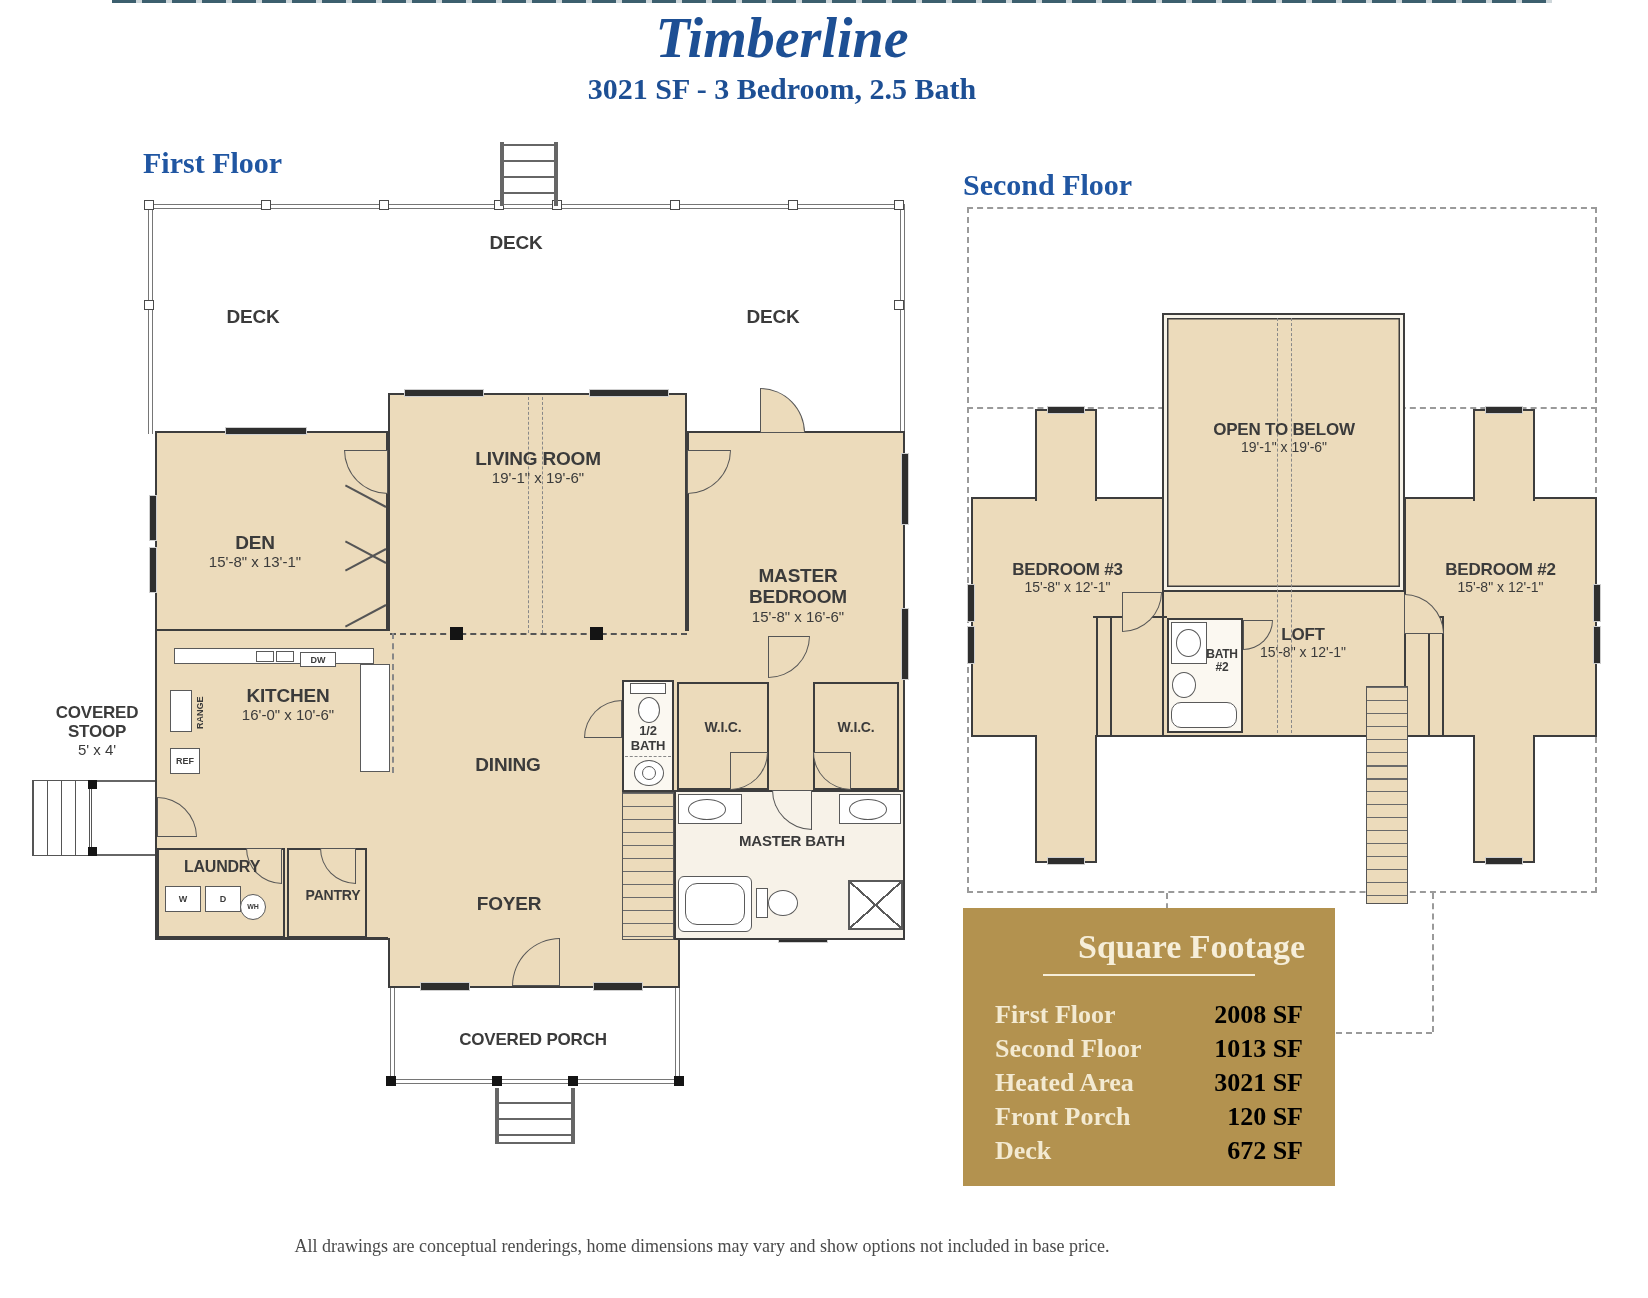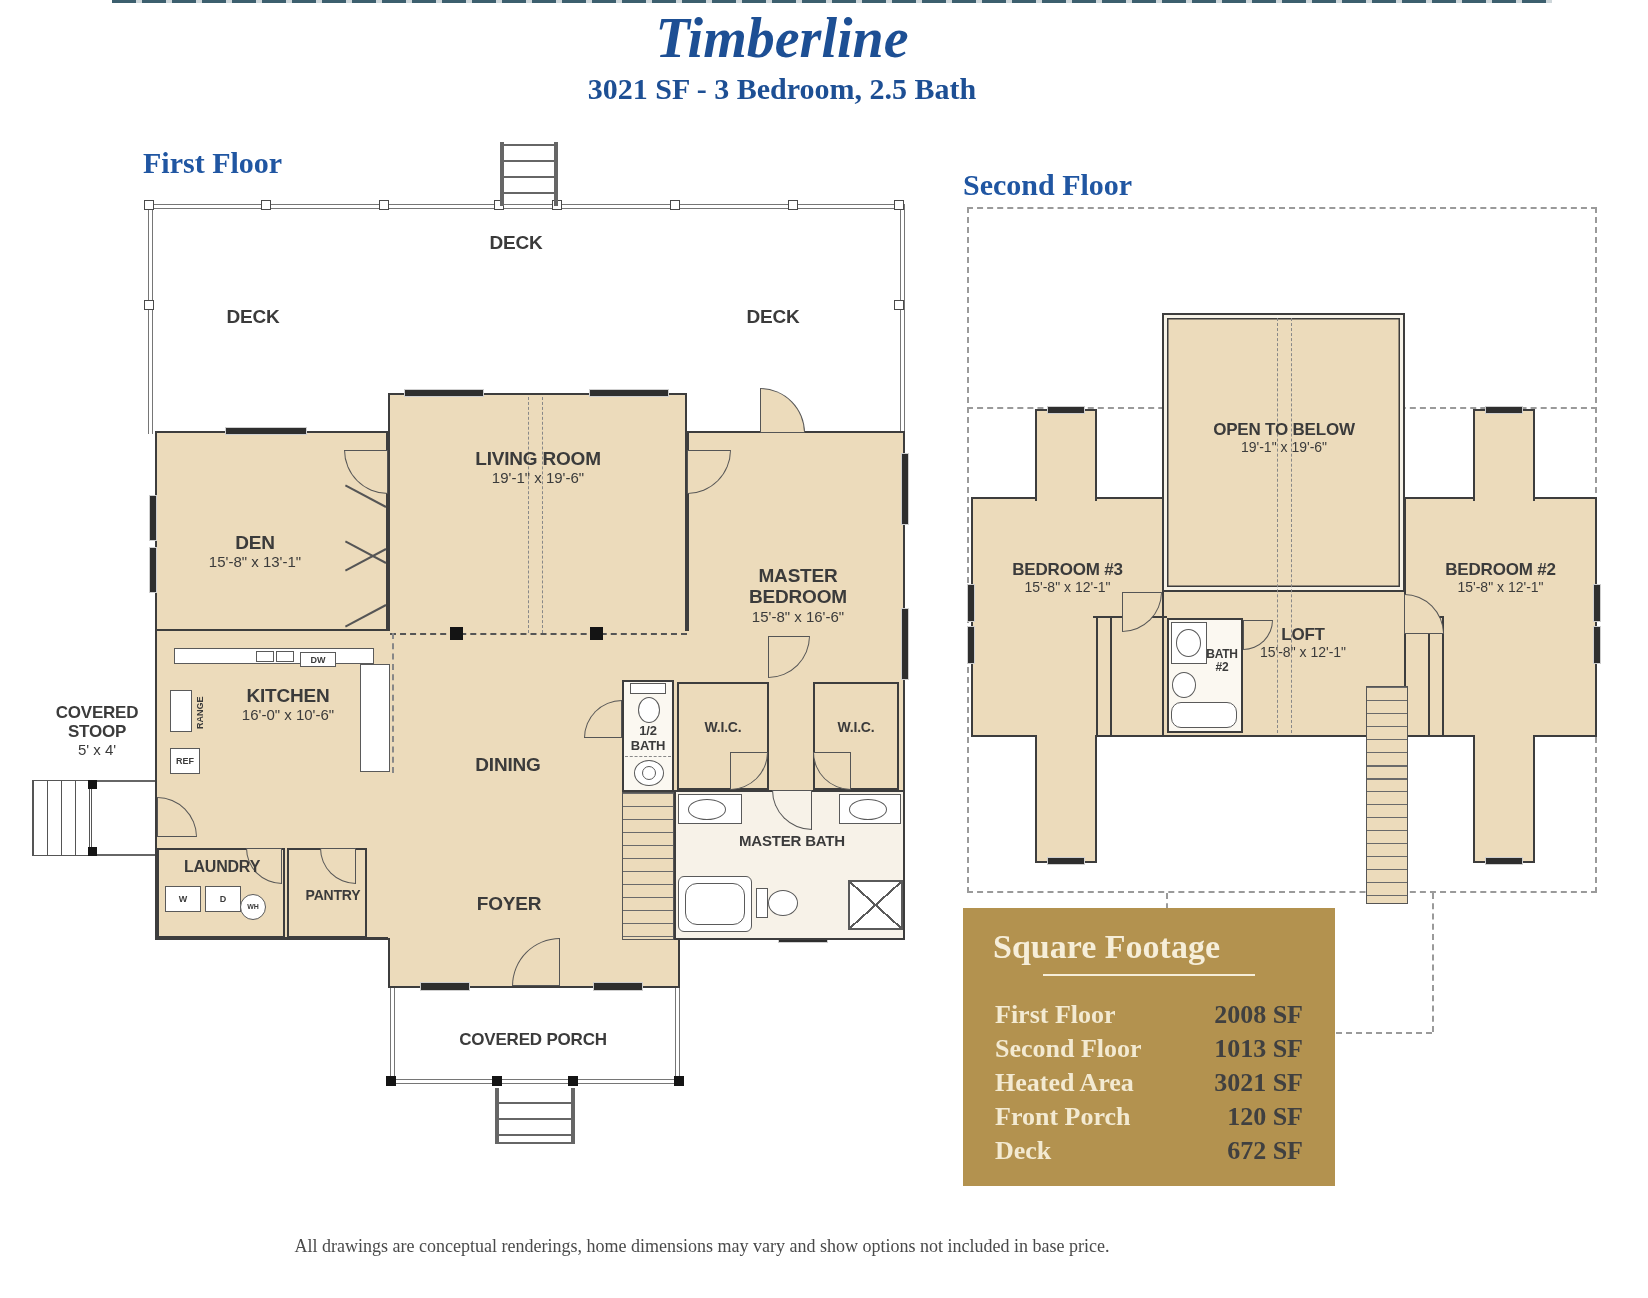--- a/index.html
+++ b/index.html
@@ -24,21 +24,21 @@
   .door{border:1.5px solid #555;background:#ecdbbb;}
   .stairs-v{background:#ecdbbb;background-image:repeating-linear-gradient(to bottom,#6a6a6a 0 1.5px,transparent 1.5px 13px);border:1.5px solid #555;}
   .zz{background:#555;height:2px;width:46px;transform-origin:right center;}
   .applbl{font-size:9px;font-weight:bold;color:#3b3b3b;text-align:center;line-height:1;}
   .blue-serif{font-family:"Liberation Serif",serif;color:#2056a2;font-weight:bold;}
   .xbox{background:#fff;border:2px solid #5a5a5a;
         background-image:
           linear-gradient(to top right,transparent calc(50% - 1px),#5a5a5a calc(50% - 1px),#5a5a5a calc(50% + 1px),transparent calc(50% + 1px)),
           linear-gradient(to bottom right,transparent calc(50% - 1px),#5a5a5a calc(50% - 1px),#5a5a5a calc(50% + 1px),transparent calc(50% + 1px));}
   .sf-row-label{font-family:"Liberation Serif",serif;font-weight:bold;font-size:26px;color:#f3ead2;}
-  .sf-row-value{font-family:"Liberation Serif",serif;font-weight:bold;font-size:26px;color:#404040;text-align:right;}
+  .sf-row-value{font-family:"Liberation Serif",serif;font-weight:bold;font-size:26px;color:#000000;text-align:right;}
 </style>
 </head>
 <body>
 
 <div class="abs" style="left:112px;top:0;width:1440px;height:3px;background:repeating-linear-gradient(90deg,#3c5f6e 0 24px,rgba(60,95,110,.25) 24px 30px);"></div>
 
 <div class="abs" style="left:482px;top:6px;width:600px;height:62px;text-align:center;font-family:'Liberation Serif',serif;font-style:italic;font-weight:bold;font-size:56px;color:#1d4f94;">Timberline</div>
 <div class="abs" style="left:482px;top:72px;width:600px;height:36px;text-align:center;font-family:'Liberation Serif',serif;font-weight:bold;font-size:30px;color:#1d4f94;">3021 SF - 3 Bedroom, 2.5 Bath</div>
 
 <div class="abs blue-serif" style="left:143px;top:146px;width:240px;font-size:30px;">First Floor</div>
@@ -270,21 +270,21 @@
 <div class="abs fixture" style="left:1172px;top:672px;width:24px;height:26px;border-radius:50%;z-index:4;"></div>
 <div class="abs fixture" style="left:1171px;top:702px;width:66px;height:26px;border-radius:10px;z-index:4;"></div>
 <div class="abs" style="left:1203px;top:648px;width:38px;z-index:4;">
   <div class="room-lbl" style="font-size:12px;">BATH #2</div>
 </div>
 <div class="abs door" style="left:1243px;top:620px;width:30px;height:30px;border-radius:0 0 100% 0;z-index:3;"></div>
 
 <div class="abs stairs-v" style="left:1366px;top:686px;width:42px;height:218px;z-index:4;"></div>
 
 <div class="abs" style="left:963px;top:908px;width:372px;height:278px;background:#b3924f;z-index:5;">
-  <div style="position:absolute;left:30px;top:20px;width:312px;text-align:left;font-family:'Liberation Serif',serif;font-weight:bold;font-size:34px;color:#f6eed9;">Square Footage</div>
+  <div style="position:absolute;left:30px;top:20px;width:312px;text-align:right;font-family:'Liberation Serif',serif;font-weight:bold;font-size:34px;color:#f6eed9;">Square Footage</div>
   <div style="position:absolute;left:80px;top:66px;width:212px;border-bottom:2px solid #f6eed9;"></div>
 
   <div style="position:absolute;left:32px;top:92px;width:308px;height:30px;">
     <span class="sf-row-label" style="float:left;">First Floor</span>
     <span class="sf-row-value" style="float:right;">2008 SF</span>
   </div>
   <div style="position:absolute;left:32px;top:126px;width:308px;height:30px;">
     <span class="sf-row-label" style="float:left;">Second Floor</span>
     <span class="sf-row-value" style="float:right;">1013 SF</span>
   </div>

